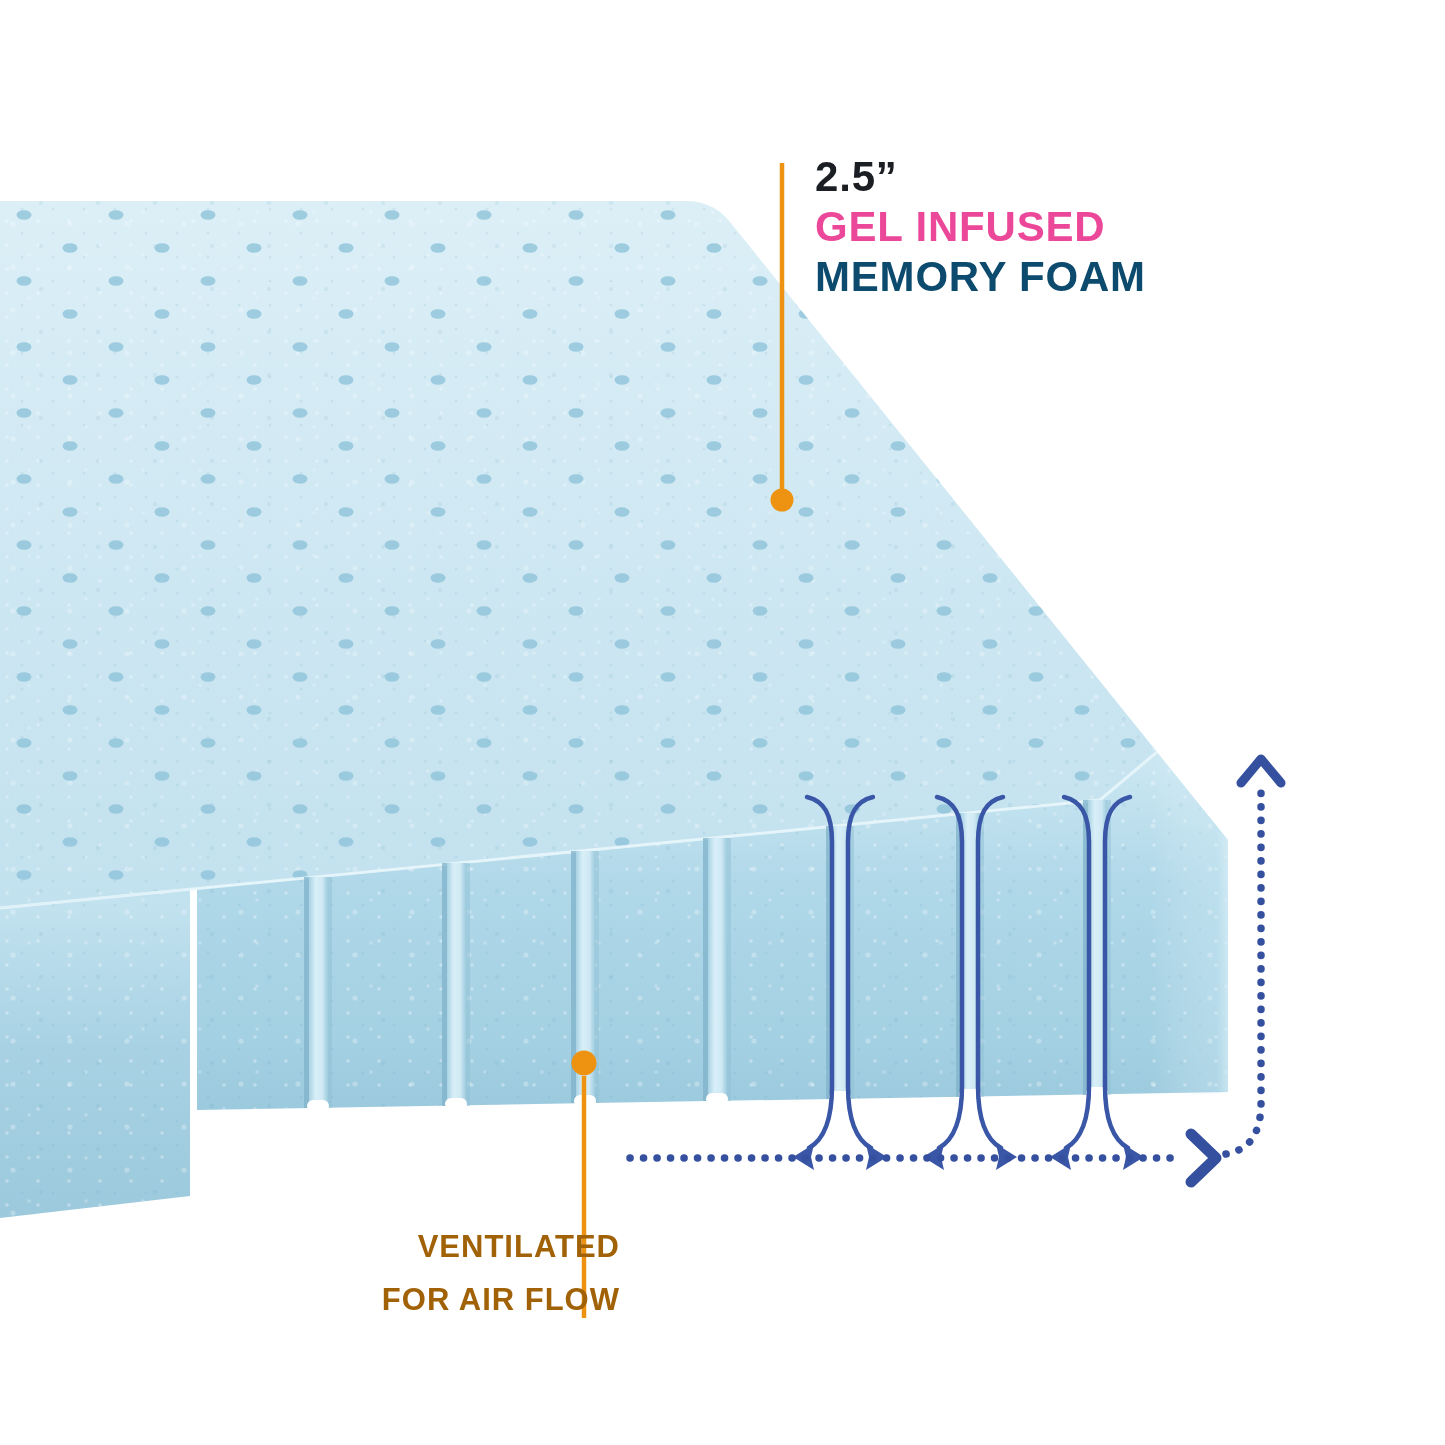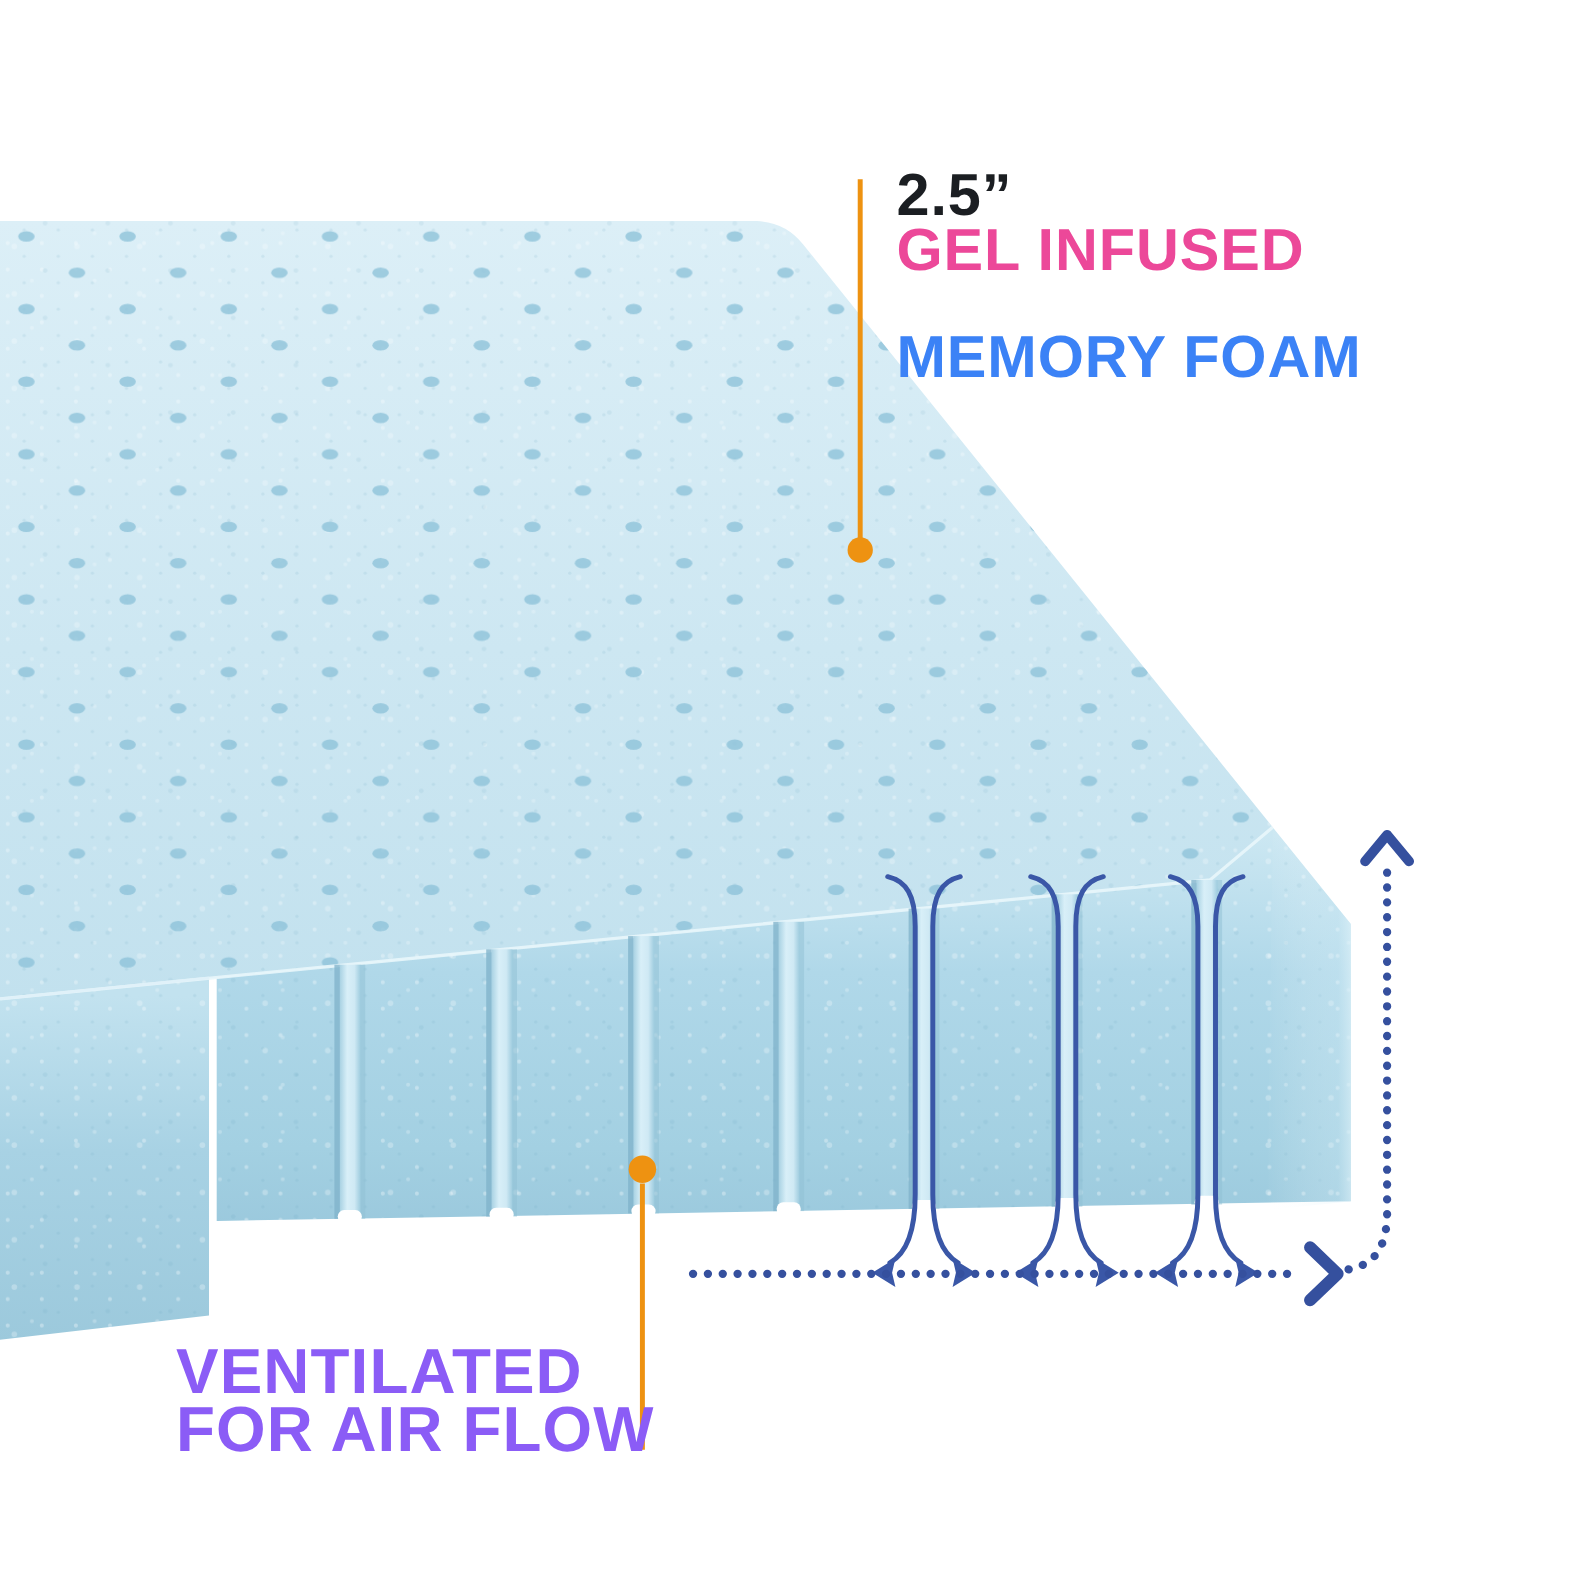--- a/index.html
+++ b/index.html
@@ -1,25 +1,25 @@
 <!DOCTYPE html>
 <html><head>
 <meta charset="utf-8">
 <style>
   html,body{margin:0;padding:0;background:#ffffff;}
   .canvas{position:relative;width:1445px;height:1445px;background:#ffffff;overflow:hidden;
           font-family:"Liberation Sans",sans-serif;}
   .canvas svg{position:absolute;left:0;top:0;}
   .callout{position:absolute;font-weight:bold;}
-  .callout-thickness{left:815px;top:152px;font-size:54px;line-height:50px;letter-spacing:0.8px;}
+  .callout-thickness{left:815px;top:152px;font-size:42px;line-height:50px;letter-spacing:0.8px;}
   .callout-thickness .size{color:#1b1e22;}
   .callout-thickness .hl{color:#ec4899;}
-  .callout-thickness .rest{color:#3b82f6;margin-top:48px;}
-  .callout-vent{left:160px;top:1220px;width:460px;text-align:left;
-                font-size:58px;line-height:53px;color:#8b5cf6;letter-spacing:1px;}
+  .callout-thickness .rest{color:#0c4a6e;}
+  .callout-vent{left:160px;top:1220px;width:460px;text-align:right;
+                font-size:31px;line-height:53px;color:#a16207;letter-spacing:1px;}
 </style>
 </head>
 <body>
 
 <div class="canvas">
 
 <svg width="1445" height="1445" viewBox="0 0 1445 1445">
   <defs>
     <linearGradient id="topGrad" x1="0" y1="200" x2="0" y2="910" gradientUnits="userSpaceOnUse">
       <stop offset="0" stop-color="#dceff7"></stop>

